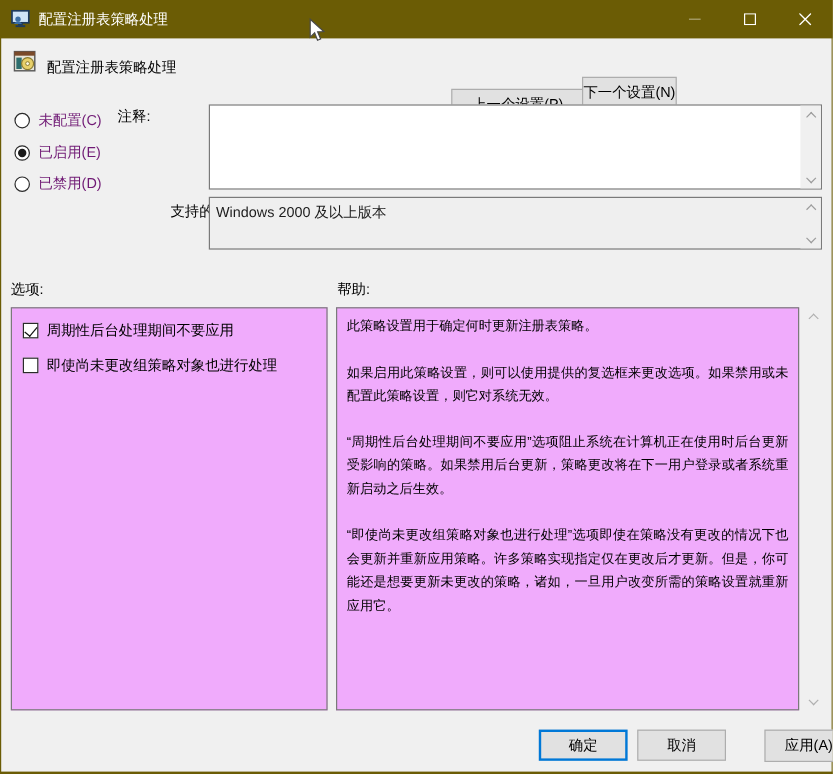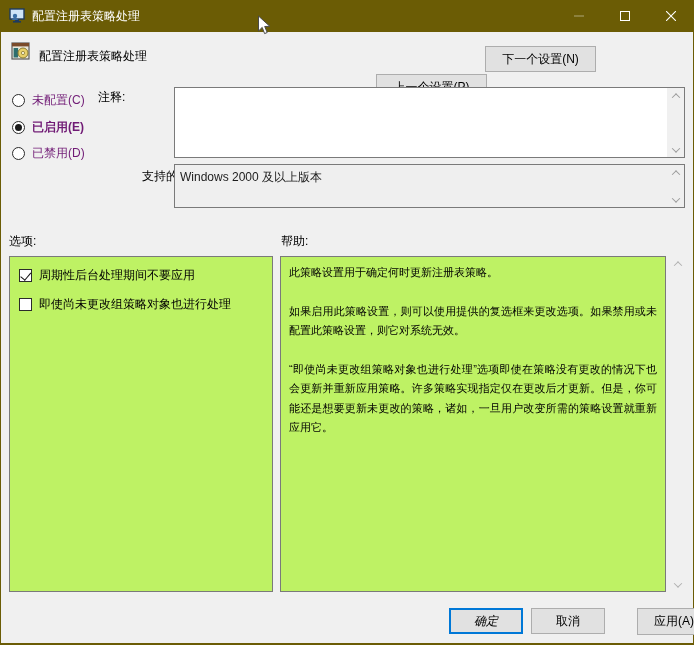--- a/index.html
+++ b/index.html
@@ -26,21 +26,21 @@
   .win-controls{display:flex;height:32px;}
   .win-btn{width:46px;height:32px;display:flex;align-items:center;justify-content:center;}
   .win-btn.disabled{opacity:.45;}
   
   .label{position:absolute;font-size:12px;color:#000;white-space:nowrap;}
   .push-btn{
     position:absolute;background:#e1e1e1;border:1px solid #adadad;
     font-size:12px;color:#000;display:flex;align-items:center;justify-content:center;
     white-space:nowrap;cursor:default;
   }
-  .push-btn.focused{border:2px solid var(--accent);font-style:italic;}
+  .push-btn.focused{border:2px solid var(--accent);}
   
   .radio-row{position:absolute;left:11px;display:flex;align-items:center;height:15px;}
   .radio-glyph{
     width:13px;height:13px;border:1px solid #2b2b2b;border-radius:50%;
     background:#fff;position:relative;flex:0 0 auto;
   }
   .radio-row.on .radio-glyph::after{
     content:"";position:absolute;left:2px;top:2px;width:7px;height:7px;
     border-radius:50%;background:#1a1a1a;
   }
@@ -57,21 +57,21 @@
   .scroll-arrow{
     position:absolute;left:0;width:17px;height:15px;
     display:flex;align-items:center;justify-content:center;
   }
   .scroll-arrow.up{top:0;}
   .scroll-arrow.down{bottom:0;}
   .chev{width:6px;height:6px;border-left:1.6px solid #9b9b9b;border-top:1.6px solid #9b9b9b;}
   .chev.up{transform:rotate(45deg) translate(1px,1px);}
   .chev.down{transform:rotate(225deg) translate(1px,1px);}
   
-  .panel{position:absolute;background:#bef264;border:1px solid #7a7a7a;}
+  .panel{position:absolute;background:#f0abfc;border:1px solid #7a7a7a;}
   .check-row{position:absolute;left:9px;display:flex;align-items:center;height:16px;}
   .check-glyph{
     width:13px;height:13px;border:1px solid #2b2b2b;background:#fff;
     position:relative;flex:0 0 auto;
   }
   .check-row.on .check-glyph::after{
     content:"";position:absolute;left:2.5px;top:0px;width:4.5px;height:8.5px;
     border-right:1.7px solid #111;border-bottom:1.7px solid #111;transform:rotate(40deg);
   }
   .check-row .clabel{font-size:12px;margin-left:7px;color:#000;}
@@ -121,27 +121,27 @@
     <svg width="20" height="21" viewBox="0 0 20 21">
       <rect x="1" y="2" width="17" height="16" fill="#e8e6da" stroke="#5a5a5a" stroke-width="1.2"></rect>
       <rect x="1" y="2" width="17" height="3.4" fill="#7a4a2a"></rect>
       <rect x="2.6" y="7" width="4.5" height="9.5" fill="#2e6e6e"></rect>
       <circle cx="12" cy="12" r="5" fill="#e8d06a" stroke="#8a7a30" stroke-width="1"></circle>
       <circle cx="12" cy="12" r="1.6" fill="#faf6e0" stroke="#8a7a30" stroke-width=".8"></circle>
     </svg>
   </span>
   <span class="label" style="left:38px;top:48px;">配置注册表策略处理</span>
   <button class="push-btn" style="left:375px;top:46px;width:111px;height:26px;margin-top:28px;">上一个设置(P)</button>
-  <button class="push-btn" style="left:484px;top:46px;width:111px;height:26px;">下一个设置(N)</button>
+  <button class="push-btn" style="left:484px;top:64px;width:79px;height:26px;">下一个设置(N)</button>
 
   <div class="radio-row" style="top:93px;">
     <span class="radio-glyph"></span>
     <span class="rlabel">未配置(C)</span>
   </div>
-  <div class="radio-row on" style="top:120px;font-weight:bold;">
+  <div class="radio-row on" style="top:120px;">
     <span class="radio-glyph"></span>
     <span class="rlabel">已启用(E)</span>
   </div>
   <div class="radio-row" style="top:146px;">
     <span class="radio-glyph"></span>
     <span class="rlabel">已禁用(D)</span>
   </div>
 
   <span class="label" style="left:97px;top:89px;">注释:</span>
   <div class="editbox" style="left:173px;top:87px;width:511px;height:71px;">
@@ -180,20 +180,21 @@
     <div class="check-row" style="top:39px;">
       <span class="check-glyph"></span>
       <span class="clabel">即使尚未更改组策略对象也进行处理</span>
     </div>
   </div>
 
   <div class="panel" style="left:279px;top:256px;width:386px;height:336px;overflow:hidden;">
     <div class="help-text">
       <p>此策略设置用于确定何时更新注册表策略。</p>
       <p>如果启用此策略设置，则可以使用提供的复选框来更改选项。如果禁用或未配置此策略设置，则它对系统无效。</p>
+      <p> “周期性后台处理期间不要应用”选项阻止系统在计算机正在使用时后台更新受影响的策略。如果禁用后台更新，策略更改将在下一用户登录或者系统重新启动之后生效。</p>
       <p> “即使尚未更改组策略对象也进行处理”选项即使在策略没有更改的情况下也会更新并重新应用策略。许多策略实现指定仅在更改后才更新。但是，你可能还是想要更新未更改的策略，诸如，一旦用户改变所需的策略设置就重新应用它。</p>
     </div>
   </div>
   <div class="help-scrollbar" style="left:668px;top:256px;width:18px;height:336px;">
     <div class="scroll-arrow up" style="width:18px;">
         <span class="chev up" style="border-color:#b0b0b0;"></span>
       </div>
     <div class="scroll-arrow down" style="width:18px;">
         <span class="chev down" style="border-color:#b0b0b0;"></span>
       </div>

